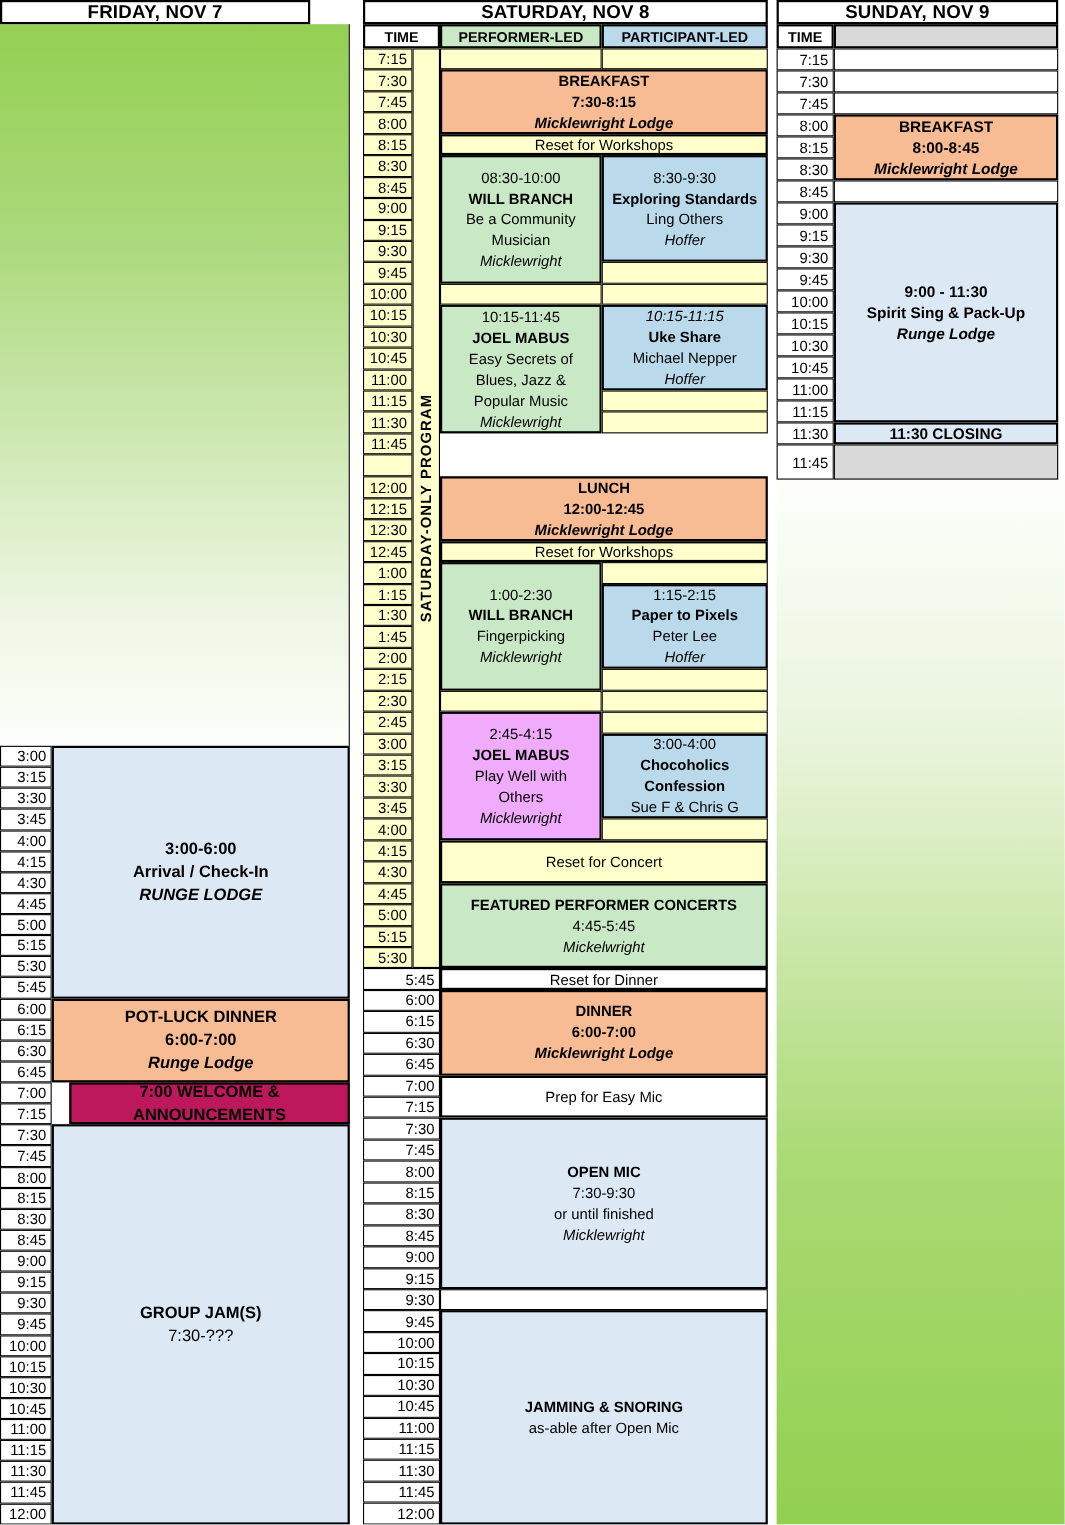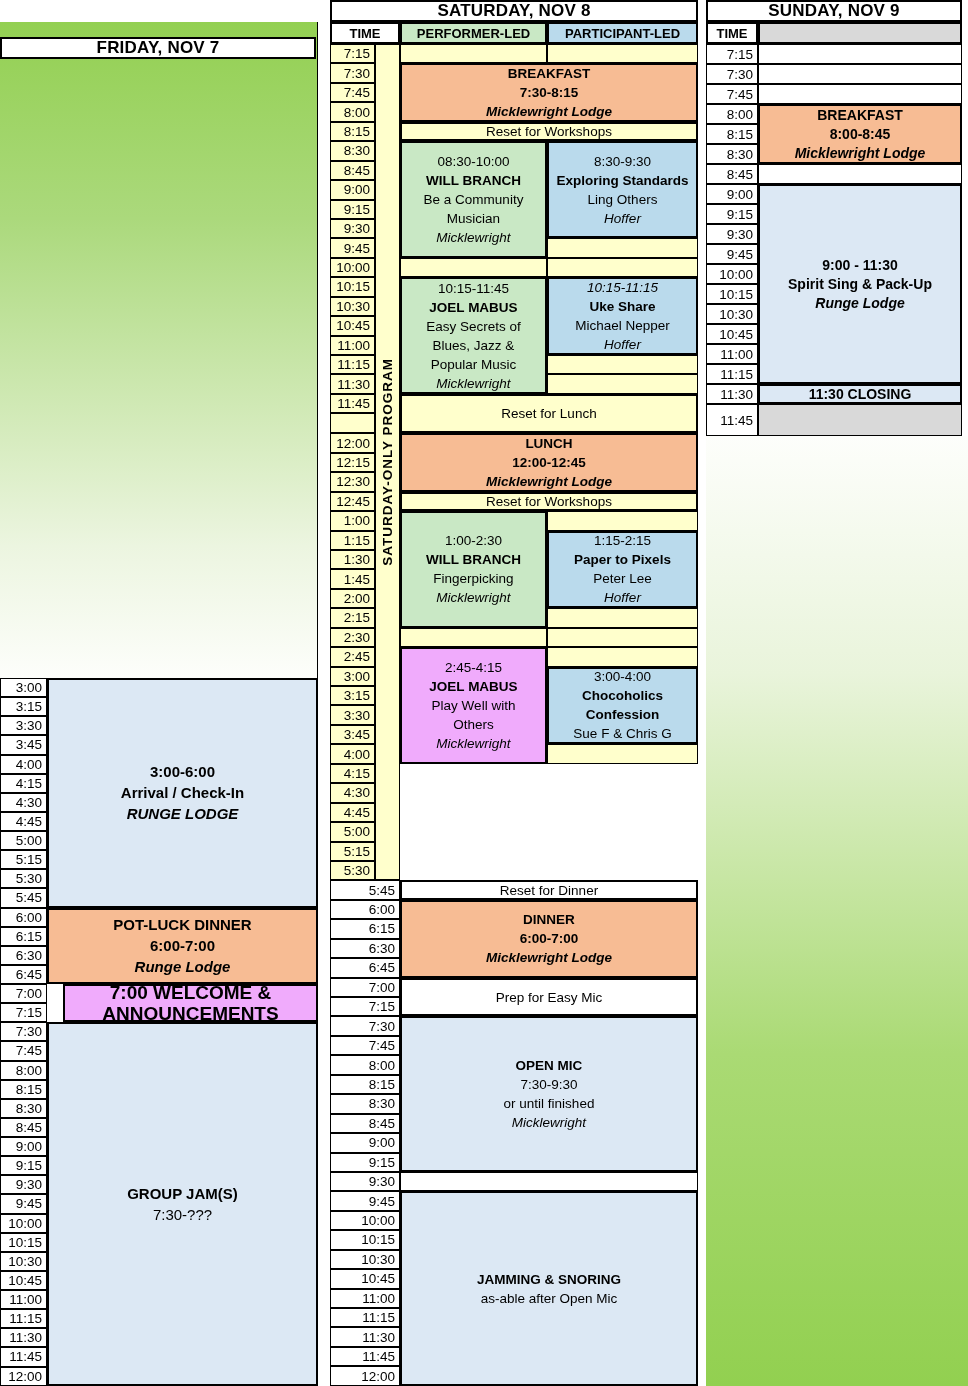--- a/index.html
+++ b/index.html
@@ -28,21 +28,21 @@
        border-right:1px solid #000;
        background:linear-gradient(180deg,#93d052 0%,#abd97c 30%,#ecf5e0 80%,#fdfefb 100%);}
   .sunday-green{left:0;top:436px;width:262px;height:950px;
        background:linear-gradient(180deg,#fdfefb 0%,#e9f4db 25%,#aada74 65%,#92d050 100%);}
 </style>
 </head>
 <body>
 
 <div class="day" style="left:0;width:318px;">
   <div class="panel friday-green"></div>
-<div class="day-header" style="width: 316px; margin-top: 37px;">FRIDAY, NOV 7</div>
+<div class="day-header" style="width: 282px;">FRIDAY, NOV 7</div>
     <div class="grid" style="top: 678px; left: 0px; width: 318px; grid-template-columns: 47px 271px; grid-template-rows: 19.14px 19.14px 19.14px 19.14px 19.14px 19.14px 19.14px 19.14px 19.14px 19.14px 19.14px 19.14px 19.14px 19.14px 19.14px 19.14px 19.14px 19.14px 19.14px 19.14px 19.14px 19.14px 19.14px 19.14px 19.14px 19.14px 19.14px 19.14px 19.14px 19.14px 19.14px 19.14px 19.14px 19.14px 19.14px 19.14px 19.14px;">
       <div class="time-cell" style="grid-area: 1 / 1;">3:00</div>
       <div class="time-cell" style="grid-area: 2 / 1;">3:15</div>
       <div class="time-cell" style="grid-area: 3 / 1;">3:30</div>
       <div class="time-cell" style="grid-area: 4 / 1;">3:45</div>
       <div class="time-cell" style="grid-area: 5 / 1;">4:00</div>
       <div class="time-cell" style="grid-area: 6 / 1;">4:15</div>
       <div class="time-cell" style="grid-area: 7 / 1;">4:30</div>
       <div class="time-cell" style="grid-area: 8 / 1;">4:45</div>
       <div class="time-cell" style="grid-area: 9 / 1;">5:00</div>
@@ -77,21 +77,21 @@
       <div class="block" style="grid-area: 1 / 2 / span 12; background: rgb(220, 232, 244); font-size: 15px; line-height: 21px;">
         <div class="b">3:00-6:00</div>
         <div class="b">Arrival / Check-In</div>
         <div class="b i">RUNGE LODGE</div>
       </div>
       <div class="block" style="grid-area: 13 / 2 / span 4; background: rgb(247, 188, 148); font-size: 15px; line-height: 21px;">
         <div class="b">POT-LUCK DINNER</div>
         <div class="b">6:00-7:00</div>
         <div class="b i">Runge Lodge</div>
       </div>
-      <div class="block" style="grid-area: 17 / 2 / span 2; background: #f0abfc; font-size: 19px; line-height: 21px; margin-left: 16px;">
+      <div class="block" style="grid-area: 17 / 2 / span 2; background: #be185d; font-size: 15px; line-height: 21px; margin-left: 16px;">
         <div class="b">7:00 WELCOME &amp; ANNOUNCEMENTS</div>
       </div>
       <div class="block" style="grid-area: 19 / 2 / span 19; background: rgb(220, 232, 244); font-size: 15px; line-height: 21px;">
         <div class="b">GROUP JAM(S)</div>
         <div>7:30-???</div>
       </div>
     </div>
   </div>
 <div class="day" style="left:330px;width:368px;">
     <div class="day-header" style="width: 368px;">SATURDAY, NOV 8</div>
@@ -206,23 +206,20 @@
         <div class="i">Micklewright</div>
       </div>
       <div class="block" style="grid-area: 14 / 4 / span 4; background: rgb(186, 218, 236);">
         <div class="i">10:15-11:15</div>
         <div class="b">Uke Share</div>
         <div>Michael Nepper</div>
         <div class="i">Hoffer</div>
       </div>
       <div class="cell" style="grid-area: 18 / 4 / span 1; background: rgb(255, 255, 204);"></div>
       <div class="cell" style="grid-area: 19 / 4 / span 1; background: rgb(255, 255, 204);"></div>
-      <div class="block" style="grid-area: 20 / 3 / span 2 / 5; background: rgb(255, 255, 204);">
-        <div>Reset for Lunch</div>
-      </div>
       <div class="block" style="grid-area: 22 / 3 / span 3 / 5; background: rgb(247, 188, 148);">
         <div class="b">LUNCH</div>
         <div class="b">12:00-12:45</div>
         <div class="b i">Micklewright Lodge</div>
       </div>
       <div class="block" style="grid-area: 25 / 3 / span 1 / 5; background: rgb(255, 255, 204);">
         <div>Reset for Workshops</div>
       </div>
       <div class="block" style="grid-area: 26 / 3 / span 6; background: rgb(201, 232, 197);">
         <div>1:00-2:30</div>
@@ -248,20 +245,28 @@
         <div class="i">Micklewright</div>
       </div>
       <div class="cell" style="grid-area: 33 / 4 / span 1; background: rgb(255, 255, 204);"></div>
       <div class="block" style="grid-area: 34 / 4 / span 4; background: rgb(186, 218, 236);">
         <div>3:00-4:00</div>
         <div class="b">Chocoholics</div>
         <div class="b">Confession</div>
         <div>Sue F &amp; Chris G</div>
       </div>
       <div class="cell" style="grid-area: 38 / 4 / span 1; background: rgb(255, 255, 204);"></div>
+      <div class="block" style="grid-area: 39 / 3 / span 2 / 5; background: rgb(255, 255, 204);">
+        <div>Reset for Concert</div>
+      </div>
+      <div class="block" style="grid-area: 41 / 3 / span 4 / 5; background: rgb(201, 232, 197);">
+        <div class="b">FEATURED PERFORMER CONCERTS</div>
+        <div>4:45-5:45</div>
+        <div class="i">Mickelwright</div>
+      </div>
       <div class="block" style="grid-area: 45 / 3 / span 1 / 5; background: rgb(255, 255, 255);">
         <div>Reset for Dinner</div>
       </div>
       <div class="block" style="grid-area: 46 / 3 / span 4 / 5; background: rgb(247, 188, 148);">
         <div class="b">DINNER</div>
         <div class="b">6:00-7:00</div>
         <div class="b i">Micklewright Lodge</div>
       </div>
       <div class="block" style="grid-area: 50 / 3 / span 2 / 5; background: rgb(255, 255, 255);">
         <div>Prep for Easy Mic</div>

